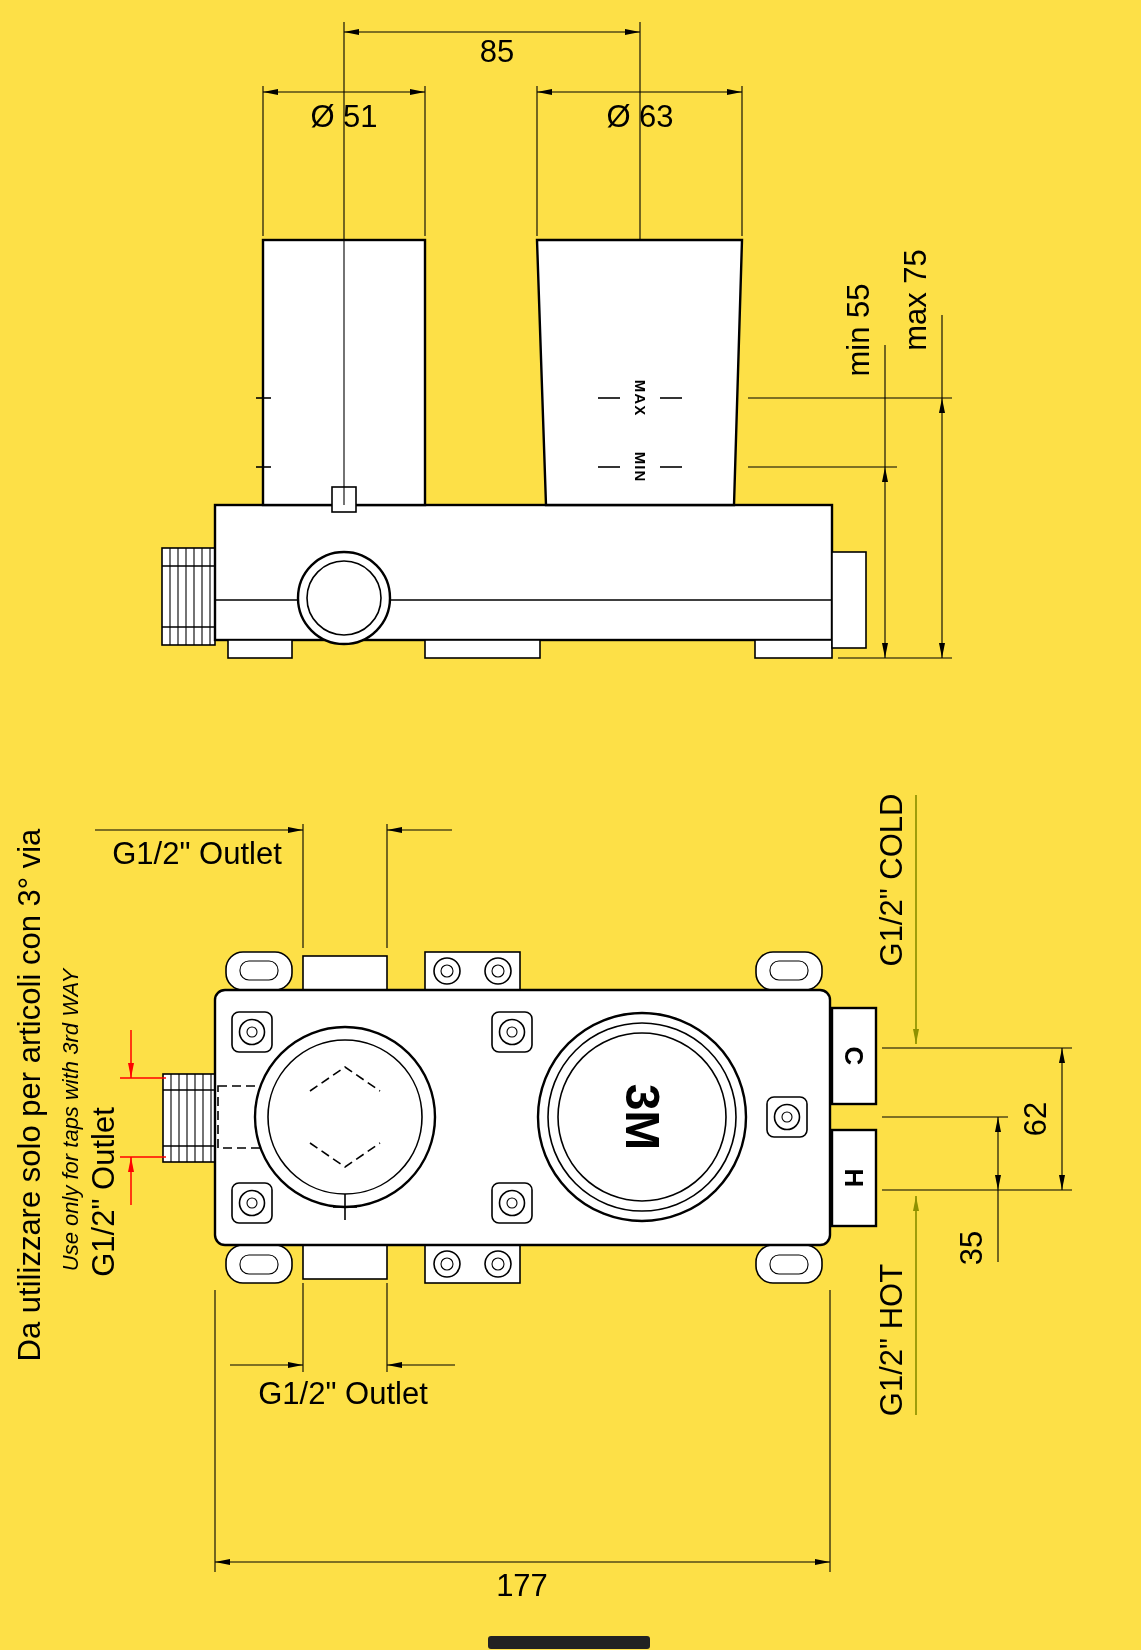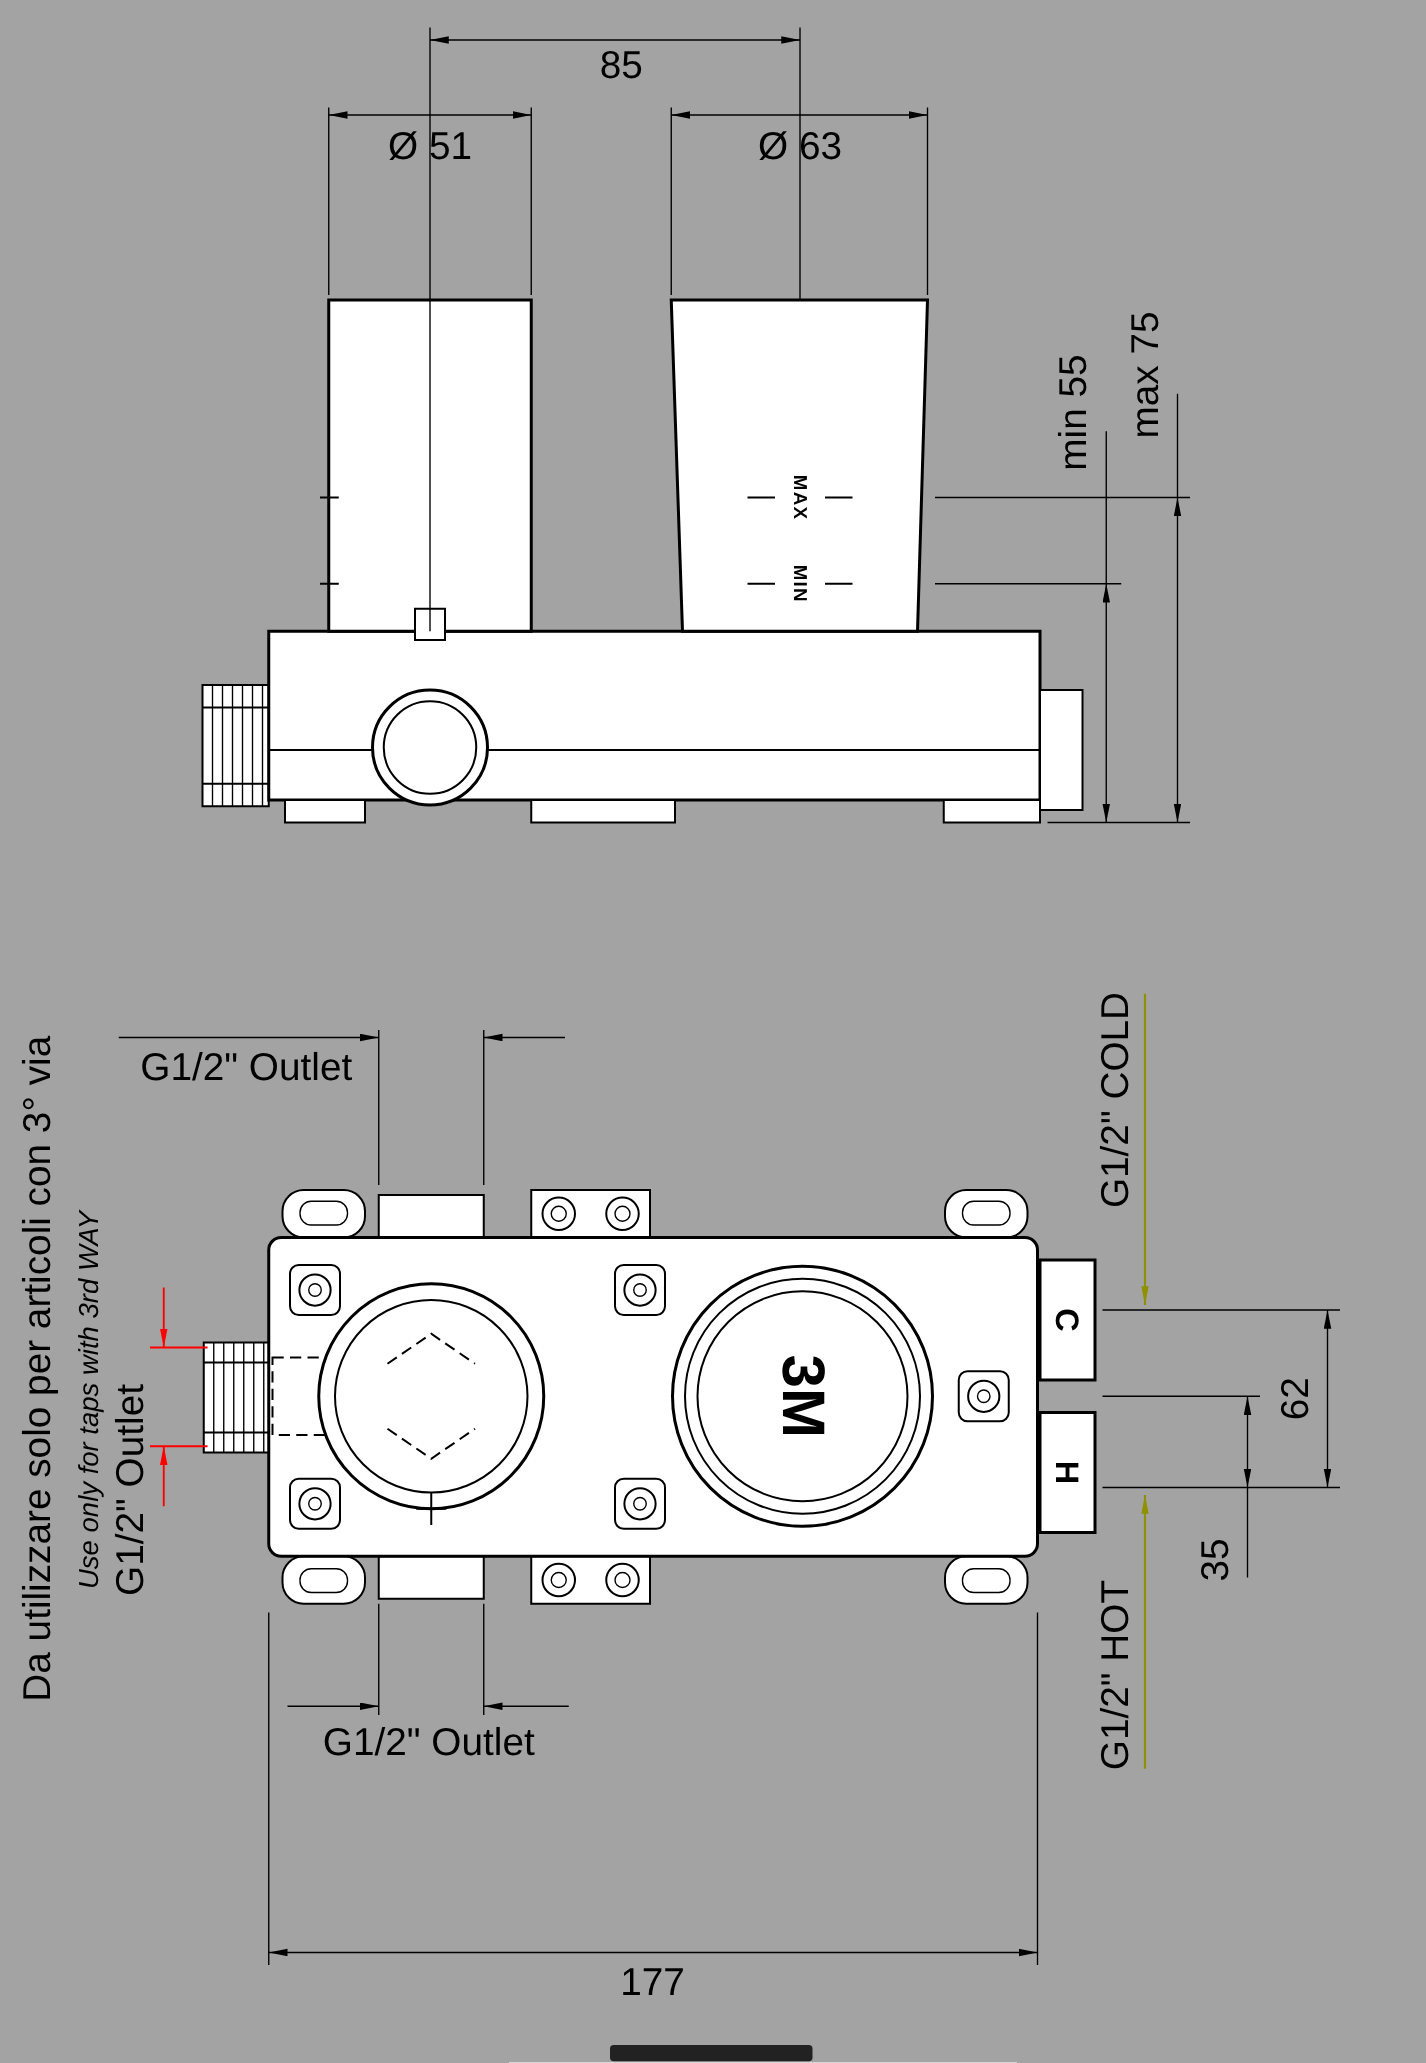--- a/index.html
+++ b/index.html
@@ -1,16 +1,16 @@
 <!DOCTYPE html>
 <html><head>
 <meta charset="utf-8">
 <style>
   html,body{margin:0;padding:0;background:#ffffff;}
-  .stage{position:relative;width:1141px;height:1650px;background:#a3a3a3;overflow:hidden;}
+  .stage{position:relative;width:1141px;height:1650px;background:#fde047;overflow:hidden;}
   svg{display:block;}
   .ol{fill:none;stroke:#000;stroke-width:2.4;}
   .om{fill:none;stroke:#000;stroke-width:1.6;}
   .thin{fill:none;stroke:#000;stroke-width:1.1;}
   .cl{fill:none;stroke-width:1.5;}
   .cl2{fill:none;stroke-width:1.7;}
   .dash{stroke-dasharray:9 5;}
   .wfill{fill:#ffffff;}
   text{font-family:"Liberation Sans","DejaVu Sans",sans-serif;fill:#000;}
   .t31{font-size:31px;}

